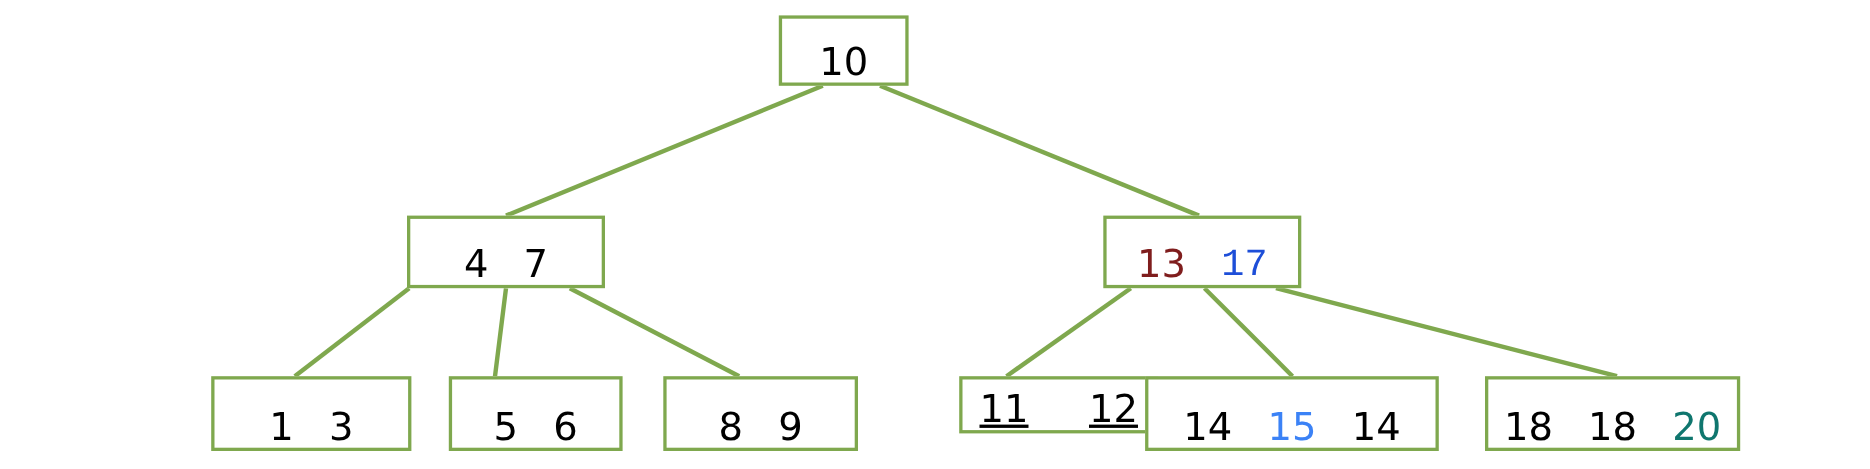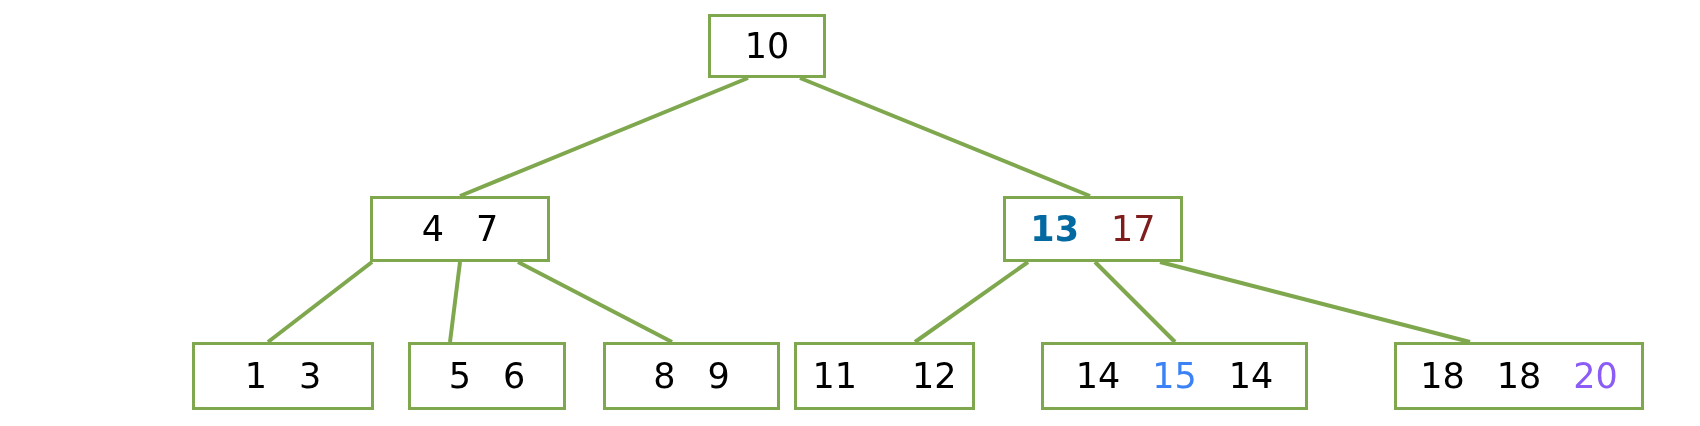--- a/index.html
+++ b/index.html
@@ -25,21 +25,21 @@
     top: 0;
     width: 1700px;
     height: 426px;
   }
   .btree-node {
     position: absolute;
     box-sizing: border-box;
     background: #ffffff;
     border: 3px solid #7fa84e;
     display: flex;
-    align-items: center;
+    align-items: flex-end;
     justify-content: center;
     z-index: 2;
   }
   .node-keys {
     display: flex;
     align-items: center;
     justify-content: center;
     white-space: nowrap;
   }
   .key-cell {
@@ -77,57 +77,57 @@
         </div>
       </div>
       <div class="btree-node" style="left: 370px; top: 196px; width: 180px; height: 66px; border-color: rgb(127, 168, 78);">
         <div class="node-keys gap-2">
           <span class="key-cell" style="color: rgb(0, 0, 0);">4</span>
           <span class="key-cell" style="color: rgb(0, 0, 0);">7</span>
         </div>
       </div>
       <div class="btree-node" style="left: 1003px; top: 196px; width: 180px; height: 66px; border-color: rgb(127, 168, 78);">
         <div class="node-keys gap-2">
-          <span class="key-cell" style="color: #0369a1; font-weight: bold;">13</span>
-          <span class="key-cell" style="color: #7f1d1d;">17</span>
+          <span class="key-cell" style="color: #7f1d1d;">13</span>
+          <span class="key-cell" style="color: #1d4ed8; font-family: Liberation Mono, monospace;">17</span>
         </div>
       </div>
       <div class="btree-node" style="left: 192px; top: 342px; width: 182px; height: 68px; border-color: rgb(127, 168, 78);">
         <div class="node-keys gap-2">
           <span class="key-cell" style="color: rgb(0, 0, 0);">1</span>
           <span class="key-cell" style="color: rgb(0, 0, 0);">3</span>
         </div>
       </div>
       <div class="btree-node" style="left: 408px; top: 342px; width: 158px; height: 68px; border-color: rgb(127, 168, 78);">
         <div class="node-keys gap-2">
           <span class="key-cell" style="color: rgb(0, 0, 0);">5</span>
           <span class="key-cell" style="color: rgb(0, 0, 0);">6</span>
         </div>
       </div>
       <div class="btree-node" style="left: 603px; top: 342px; width: 177px; height: 68px; border-color: rgb(127, 168, 78);">
         <div class="node-keys gap-2">
           <span class="key-cell" style="color: rgb(0, 0, 0);">8</span>
           <span class="key-cell" style="color: rgb(0, 0, 0);">9</span>
         </div>
       </div>
-      <div class="btree-node" style="left: 794px; top: 342px; width: 181px; height: 68px; border-color: rgb(127, 168, 78);">
+      <div class="btree-node" style="left: 872px; top: 342px; width: 181px; height: 52px; border-color: rgb(127, 168, 78); text-decoration: underline;">
         <div class="node-keys gap-2">
           <span class="key-cell" style="color: rgb(0, 0, 0);">11</span>
           <span class="key-cell" style="color: rgb(0, 0, 0); margin-left: 36px;">12</span>
         </div>
       </div>
       <div class="btree-node" style="left: 1041px; top: 342px; width: 267px; height: 68px; border-color: rgb(127, 168, 78);">
         <div class="node-keys gap-3">
           <span class="key-cell" style="color: rgb(0, 0, 0);">14</span>
           <span class="key-cell" style="color: #3b82f6;">15</span>
           <span class="key-cell" style="color: rgb(0, 0, 0);">14</span>
         </div>
       </div>
-      <div class="btree-node" style="left: 1394px; top: 342px; width: 250px; height: 68px; border-color: rgb(127, 168, 78);">
+      <div class="btree-node" style="left: 1350px; top: 342px; width: 232px; height: 68px; border-color: rgb(127, 168, 78);">
         <div class="node-keys gap-3">
           <span class="key-cell" style="color: rgb(0, 0, 0);">18</span>
           <span class="key-cell" style="color: rgb(0, 0, 0);">18</span>
-          <span class="key-cell" style="color: #8b5cf6;">20</span>
+          <span class="key-cell" style="color: #0f766e;">20</span>
         </div>
       </div>
     </div>
 
 </div>
 
 </body></html>

